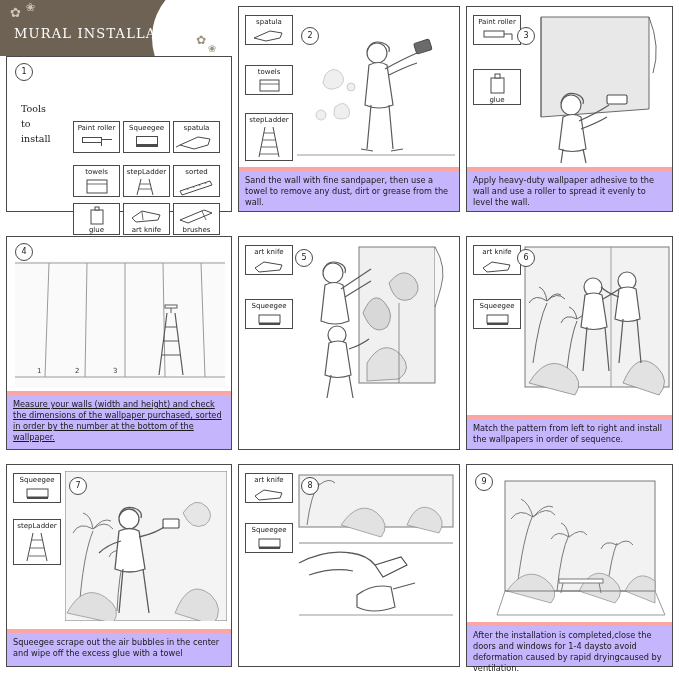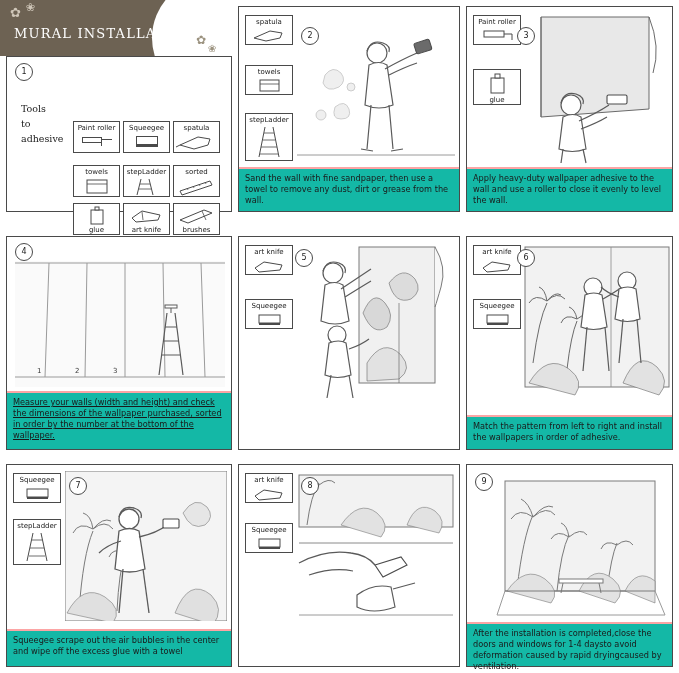--- a/index.html
+++ b/index.html
@@ -80,26 +80,26 @@
     text-align: center;
     background: #ffffff;
     z-index: 6;
   }
 
   
   .caption {
     position: absolute;
     left: 0; right: 0; bottom: 0;
     box-sizing: border-box;
-    border-top: 2px solid #fca5a5;
+    border-top: 4px solid #fca5a5;
     padding: 4px 6px 3px 6px;
     font-size: 8.2px;
     line-height: 1.35;
     color: #1a1a1a;
-    background: #14b8a6;
+    background: #c4b5fd;
   }
 
   
   .tool {
     position: absolute;
     box-sizing: border-box;
     border: 1px solid #4a4a4a;
     background: #ffffff;
     text-align: center;
     font-size: 7px;
@@ -142,21 +142,21 @@
   <span class="leaf l4">❀</span>
 
   <div class="grid">
 
     <div class="cell" style="left:6px; top:56px; width:226px; height:156px;">
       <div class="step-num" style="left:8px; top:6px;">1</div>
 
       <div style="position:absolute; left:14px; top:44px; width:54px; font-family:'DejaVu Serif',serif; font-size:9.5px; line-height:15px;">
         <div>Tools</div>
         <div>to</div>
-        <div>adhesive</div>
+        <div>install</div>
       </div>
 
       <div class="tool" style="left:66px; top:64px; width:47px; height:32px;">
         <span class="tl-label">Paint roller</span>
         <span class="tl-art">
           <span class="g stroke" style="left:8px; top:4px; width:20px; height:6px;"></span>
           <span class="g fill" style="left:27px; top:6px; width:11px; height:1px;"></span>
           <span class="g fill" style="left:27px; top:6px; width:1px; height:7px;"></span>
         </span>
       </div>
@@ -335,21 +335,21 @@
           <path d="M40 104 q10 -5 18 0 l5 32 q-14 5 -27 0 z" fill="#fff" stroke="#5a5a5a" stroke-width="1.2"></path>
 
           <path d="M56 108 q18 -8 30 -16" fill="none" stroke="#5a5a5a" stroke-width="1.2"></path>
           <path d="M58 116 q16 -6 26 -12" fill="none" stroke="#5a5a5a" stroke-width="1.2"></path>
           <rect x="84" y="82" width="20" height="9" rx="1.5" fill="#fff" stroke="#4a4a4a" stroke-width="1.1"></rect>
           <line x1="40" y1="136" x2="38" y2="150" stroke="#5a5a5a" stroke-width="1.2"></line>
           <line x1="60" y1="136" x2="63" y2="150" stroke="#5a5a5a" stroke-width="1.2"></line>
         </svg>
       </div>
 
-      <div class="caption" style="height:44px;">Apply heavy-duty wallpaper adhesive to the wall and use a roller to close it evenly to level the wall.</div>
+      <div class="caption" style="height:44px;">Apply heavy-duty wallpaper adhesive to the wall and use a roller to spread it evenly to level the wall.</div>
     </div>
 
     <div class="cell" style="left:6px; top:236px; width:226px; height:214px;">
       <div class="step-num" style="left:8px; top:6px;">4</div>
 
       <div class="imgbox" style="left:8px; top:24px; width:210px; height:126px;">
         <svg width="210" height="126" viewBox="0 0 210 126">
           <rect x="0" y="0" width="210" height="126" fill="#fafafa"></rect>
 
           <line x1="0" y1="2" x2="210" y2="2" stroke="#9a9a9a" stroke-width="1"></line>
@@ -468,21 +468,21 @@
           <line x1="64" y1="84" x2="60" y2="128" stroke="#5a5a5a" stroke-width="1.2"></line>
           <line x1="82" y1="84" x2="86" y2="128" stroke="#5a5a5a" stroke-width="1.2"></line>
           <circle cx="104" cy="38" r="9" fill="#fff" stroke="#5a5a5a" stroke-width="1.2"></circle>
           <path d="M96 46 q9 -4 17 0 l4 30 q-13 5 -25 0 z" fill="#fff" stroke="#5a5a5a" stroke-width="1.2"></path>
           <path d="M96 54 q-12 -4 -18 -10" fill="none" stroke="#5a5a5a" stroke-width="1.2"></path>
           <line x1="100" y1="76" x2="96" y2="120" stroke="#5a5a5a" stroke-width="1.2"></line>
           <line x1="114" y1="76" x2="118" y2="120" stroke="#5a5a5a" stroke-width="1.2"></line>
         </svg>
       </div>
 
-      <div class="caption" style="height:34px;">Match the pattern from left to right and install the wallpapers in order of adhesive.</div>
+      <div class="caption" style="height:34px;">Match the pattern from left to right and install the wallpapers in order of sequence.</div>
     </div>
 
     <div class="cell" style="left:6px; top:464px; width:226px; height:203px;">
       <div class="step-num" style="left:62px; top:12px;">7</div>
 
       <div class="tool" style="left:6px; top:8px; width:48px; height:30px;">
         <span class="tl-label">Squeegee</span>
         <span class="tl-art" style="height:18px;">
           <svg width="47" height="18" viewBox="0 0 47 18">
             <rect x="13" y="4" width="21" height="8" fill="#fff" stroke="#4a4a4a" stroke-width="1"></rect>

